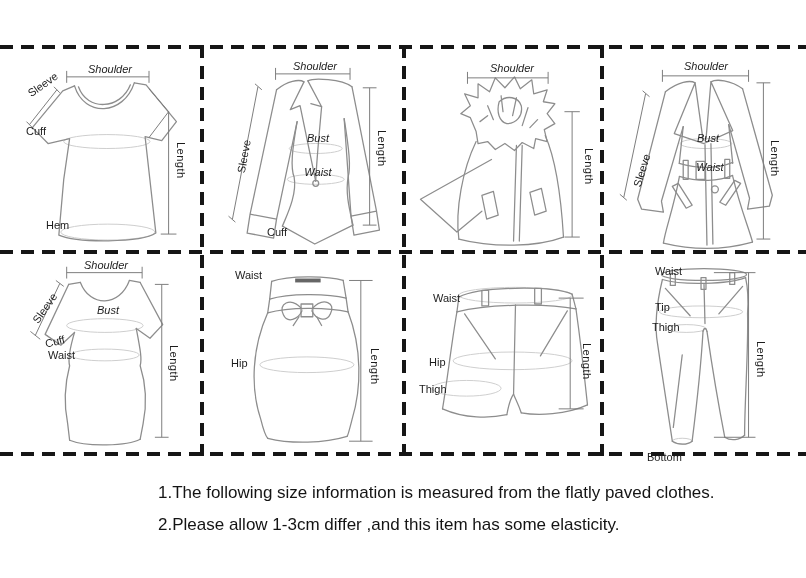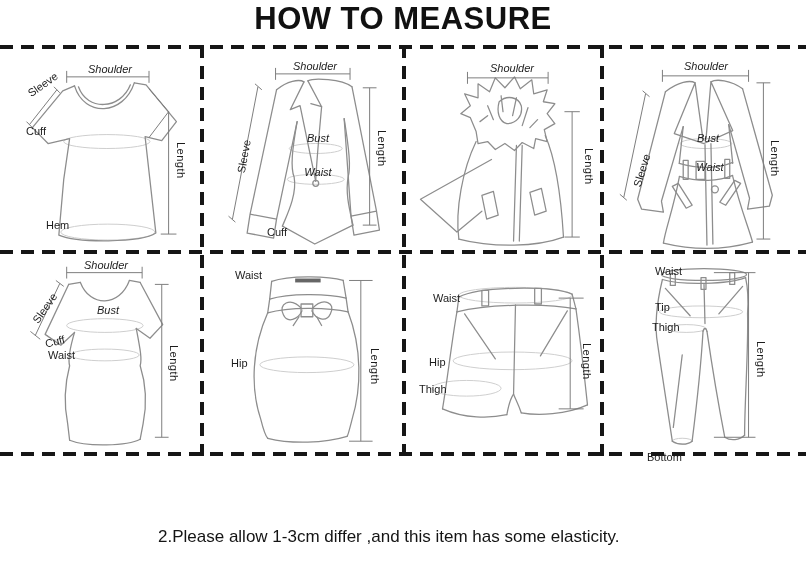--- a/index.html
+++ b/index.html
@@ -19,28 +19,27 @@
   .light{fill:none;stroke:#cdcdcd;stroke-width:1;}
   .meas{fill:none;stroke:#7c7c7c;stroke-width:1;}
   .fillg{fill:#666;stroke:none;}
   .label{position:absolute;font-size:11px;line-height:1;white-space:nowrap;color:#1c1c1c;}
   .c{transform:translateX(-50%);font-style:italic;}
   .v{writing-mode:vertical-rl;letter-spacing:.5px;}
   .rot{transform-origin:0 0;}
   
   .note-label{position:absolute;left:60px;top:473px;font-size:27px;letter-spacing:1px;color:#141414;}
   .note-line1{position:absolute;left:158px;top:483px;font-size:17px;color:#141414;}
-  .note-line2{position:absolute;left:158px;top:515px;font-size:17px;color:#141414;margin-top:12px;}
+  .note-line2{position:absolute;left:158px;top:515px;font-size:17px;color:#141414;}
 </style>
 </head>
 <body>
 
 <div class="sheet">
 
-  <div class="title">HOW TO MEASURE</div>
 
   <div class="hdash" style="top:45px"></div>
   <div class="hdash" style="top:250px"></div>
   <div class="hdash" style="top:452px"></div>
   <div class="vdash" style="left:200px"></div>
   <div class="vdash" style="left:402px"></div>
   <div class="vdash" style="left:600px"></div>
 
   <div class="panel" style="left:2px;top:50px;width:196px;height:199px">
     <svg viewBox="0 0 200 200" preserveAspectRatio="none">
@@ -272,15 +271,16 @@
         <path d="M145,18 V186 M110,18 H152 M110,186 H152"></path>
       </g>
     </svg>
     <span class="label" style="left:50px;top:11px">Waist</span>
     <span class="label" style="left:50px;top:47px">Tip</span>
     <span class="label" style="left:47px;top:67px">Thigh</span>
     <span class="label v" style="left:150px;top:86px">Length</span>
     <span class="label" style="left:42px;top:197px">Bottom</span>
   </div>
 
+  <div class="note-line1">1.The following size information is measured from the flatly paved clothes.</div>
   <div class="note-line2">2.Please allow 1-3cm differ ,and this item has some elasticity.</div>
 
 </div>
 
 </body></html>

